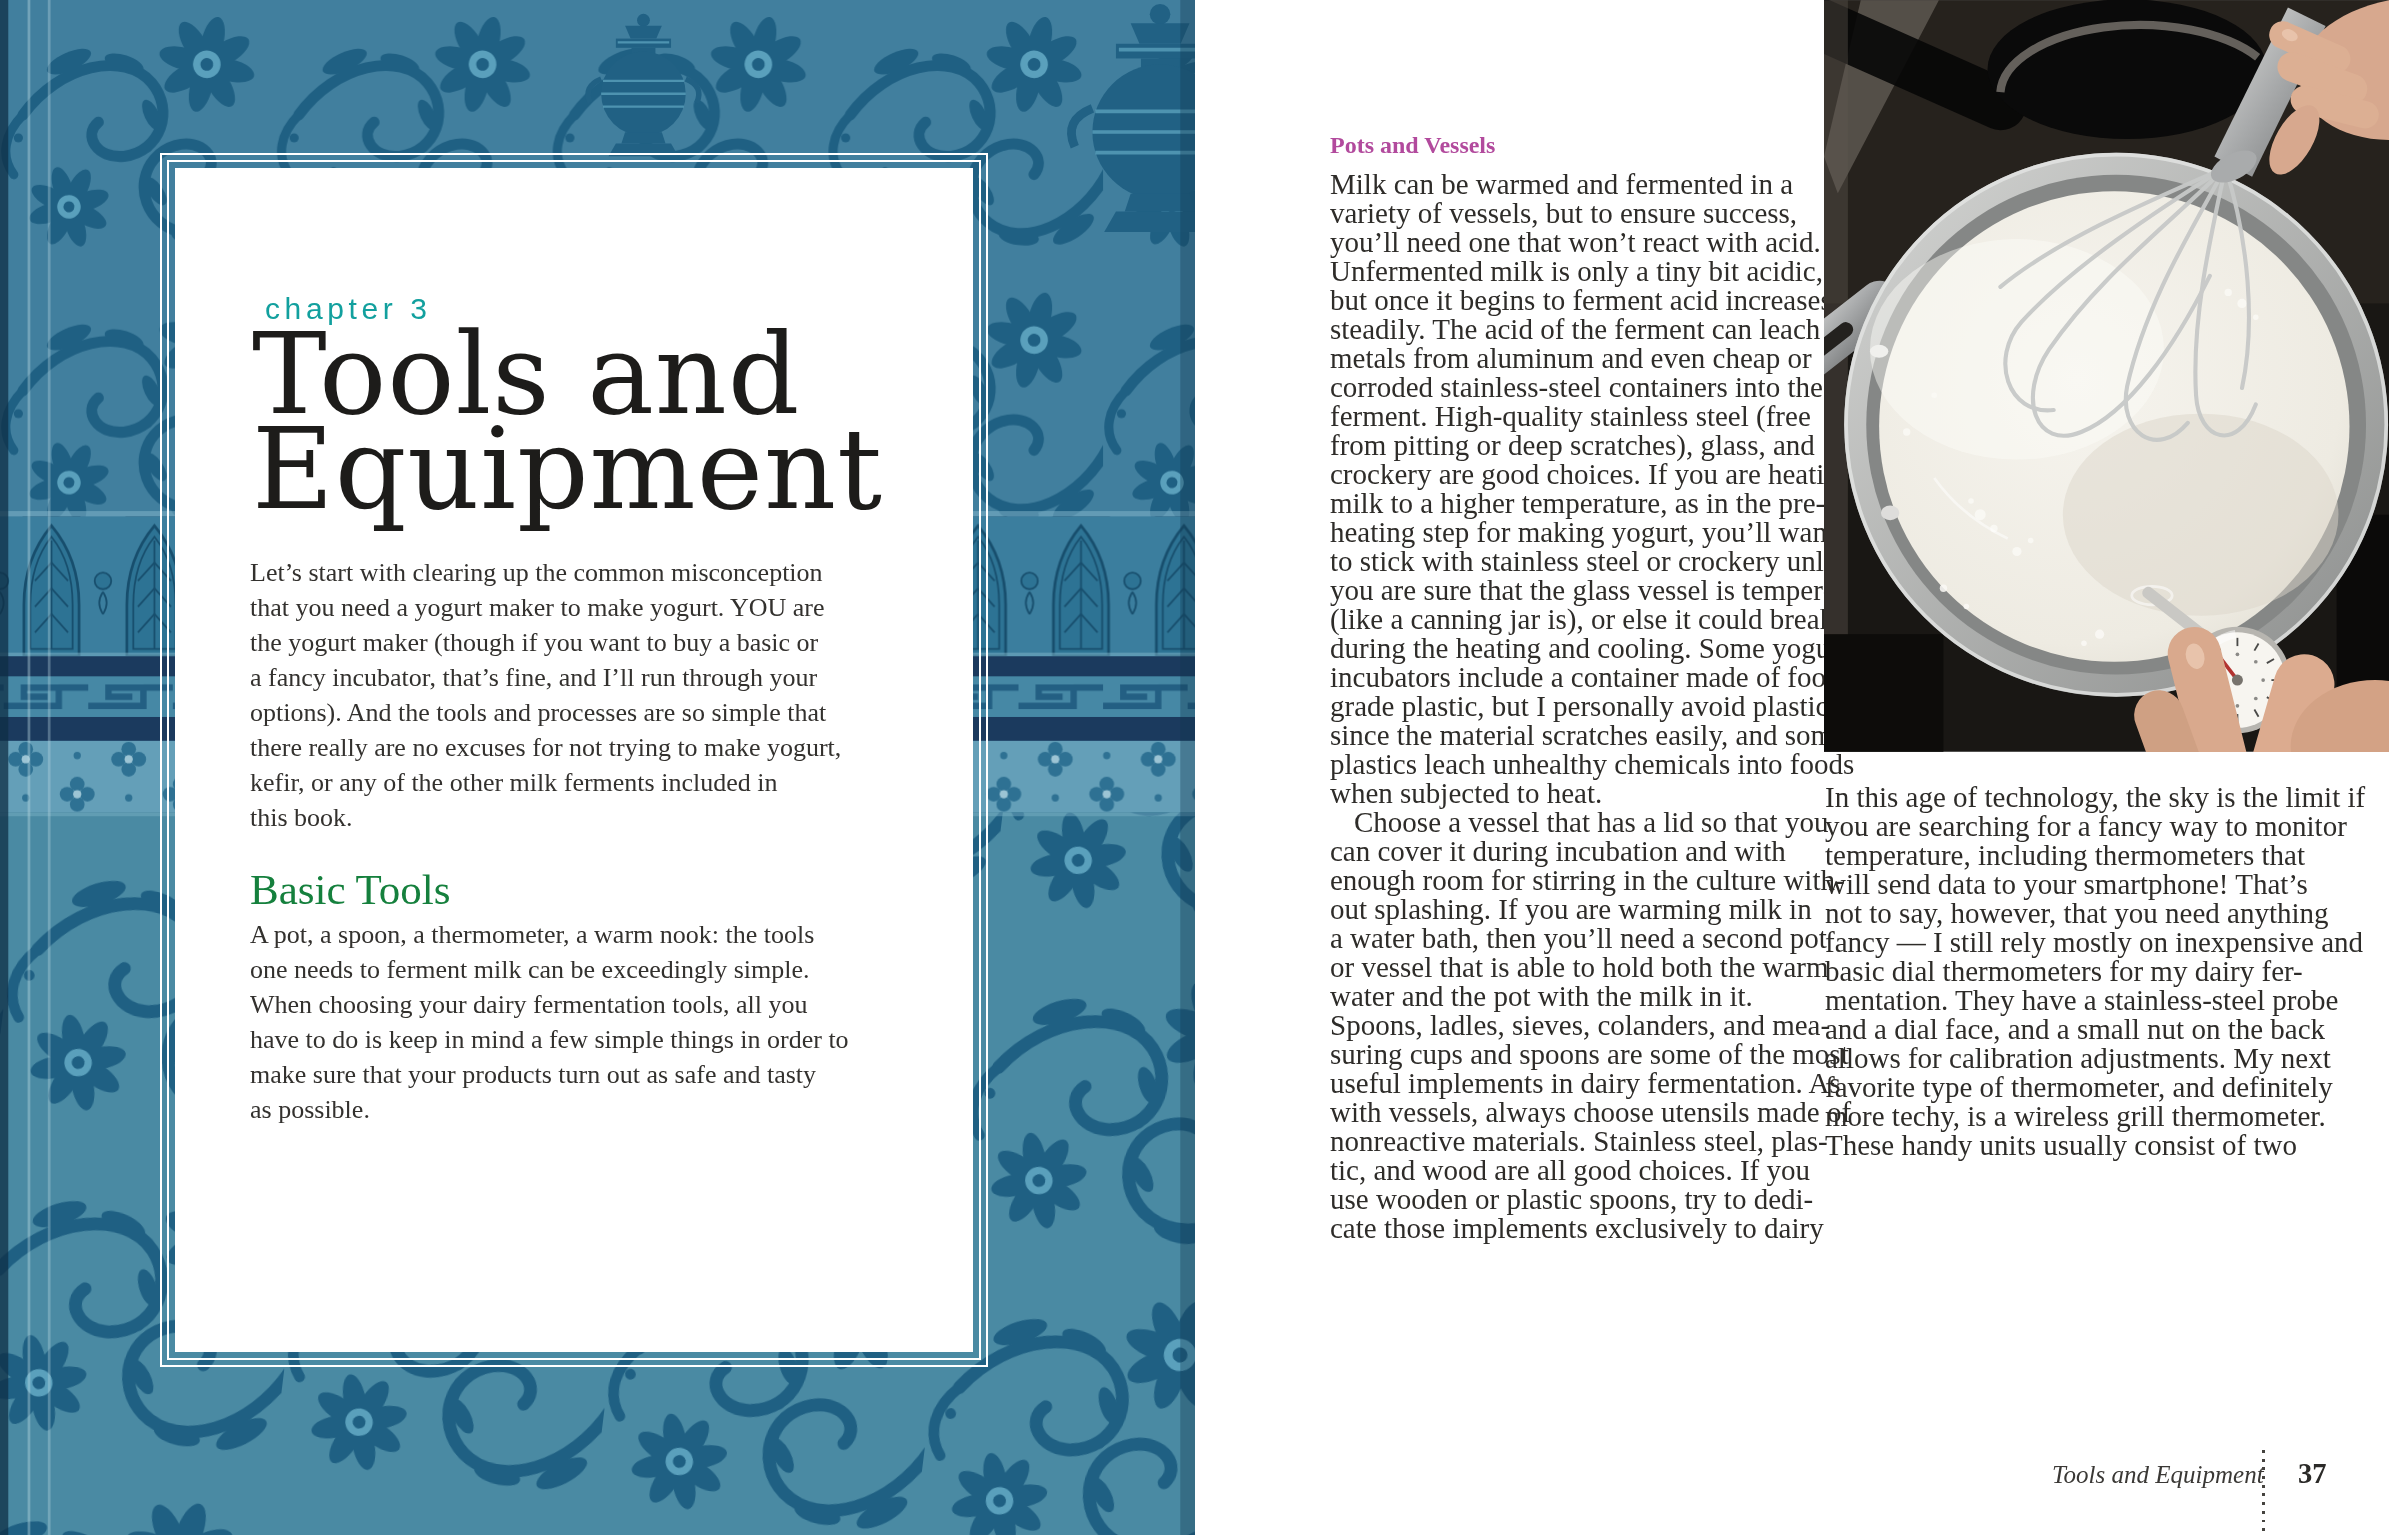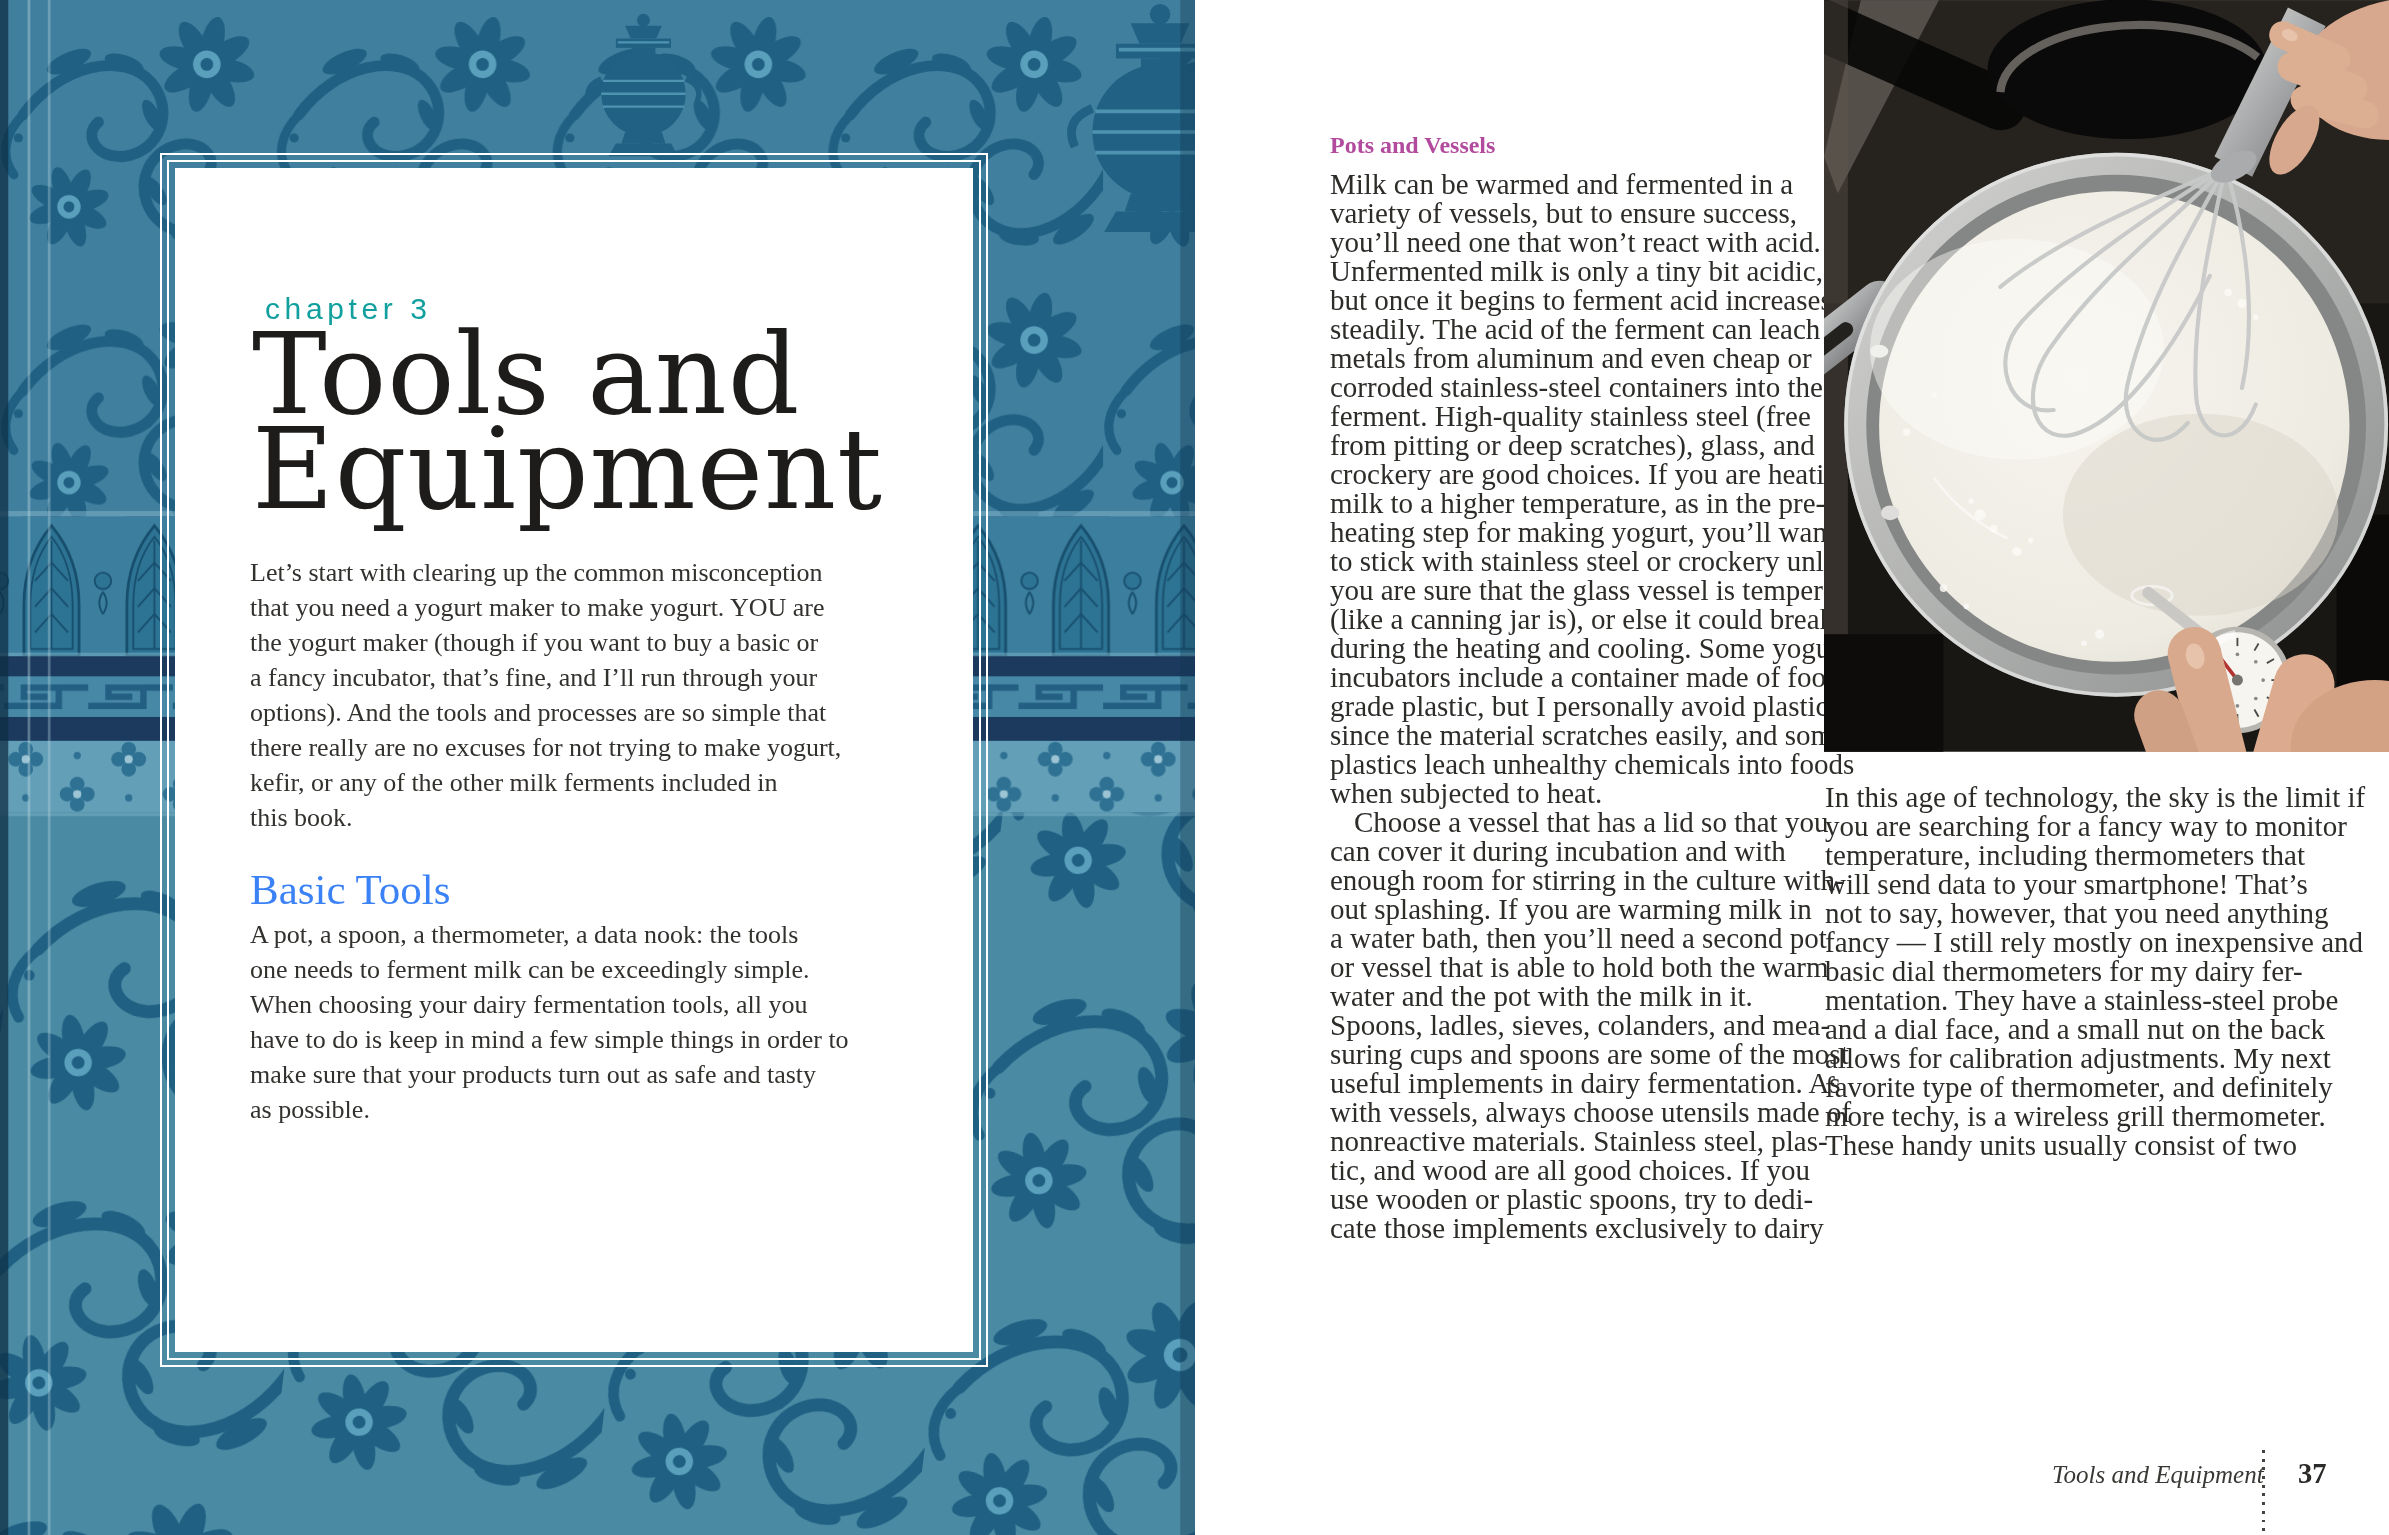--- a/index.html
+++ b/index.html
@@ -9,21 +9,21 @@
   
   .left-decor{position:absolute;left:0;top:0;width:1195px;height:1536px;display:block}
   .white-box{position:absolute;left:175px;top:168px;width:798px;height:1184px;background:#fff}
   .white-box::before{content:"";position:absolute;inset:-14.7px;border:2.8px solid #fff}
   .white-box::after{content:"";position:absolute;inset:-8.3px;border:2.8px solid #fff}
   .chapter-label{position:absolute;left:265px;top:292px;font-family:"Liberation Sans",sans-serif;
     font-weight:normal;font-size:30px;letter-spacing:4.6px;color:var(--accent-teal,#12a09e);white-space:pre}
   .big-title{position:absolute;left:252px;top:327px;font-family:"DejaVu Serif",serif;
     font-size:112px;line-height:95px;letter-spacing:0.9px;color:var(--title-text,#1d1c1a);white-space:pre}
   .intro{position:absolute;left:250px;top:555px;font-size:26px;line-height:35px;color:#33312e;white-space:pre}
-  .basic-heading{position:absolute;left:250px;top:864px;font-size:43px;line-height:51px;color:#3b82f6}
+  .basic-heading{position:absolute;left:250px;top:864px;font-size:43px;line-height:51px;color:#15803d}
   .basic-body{position:absolute;left:250px;top:917px;font-size:26px;line-height:35px;color:#33312e;white-space:pre}
   
   .col{position:absolute;width:501px}
   .col1{left:1330px;top:129px}
   .col2{left:1825px;top:783px}
   .mag-heading{font-family:Liberation Serif, serif;font-weight:bold;font-size:24px;line-height:33px;
     color:var(--heading-magenta,#b24a9d);margin-bottom:8.3px}
   .h-mt{margin-top:27.6px;margin-bottom:9.2px}
   .h-mt2{margin-top:31px;margin-bottom:9.2px}
   .body-block{font-size:29px;line-height:29px;color:#2e2c29;white-space:pre}
@@ -158,21 +158,21 @@
 Equipment</div>
   <div class="intro">Let’s start with clearing up the common misconception
 that you need a yogurt maker to make yogurt. YOU are
 the yogurt maker (though if you want to buy a basic or
 a fancy incubator, that’s fine, and I’ll run through your
 options). And the tools and processes are so simple that
 there really are no excuses for not trying to make yogurt,
 kefir, or any of the other milk ferments included in
 this book.</div>
   <div class="basic-heading">Basic Tools</div>
-  <div class="basic-body">A pot, a spoon, a thermometer, a data nook: the tools
+  <div class="basic-body">A pot, a spoon, a thermometer, a warm nook: the tools
 one needs to ferment milk can be exceedingly simple.
 When choosing your dairy fermentation tools, all you
 have to do is keep in mind a few simple things in order to
 make sure that your products turn out as safe and tasty
 as possible.</div>
 
   <div class="col col1">
     <div class="mag-heading">Pots and Vessels</div>
     <div class="body-block">Milk can be warmed and fermented in a
 variety of vessels, but to ensure success,

